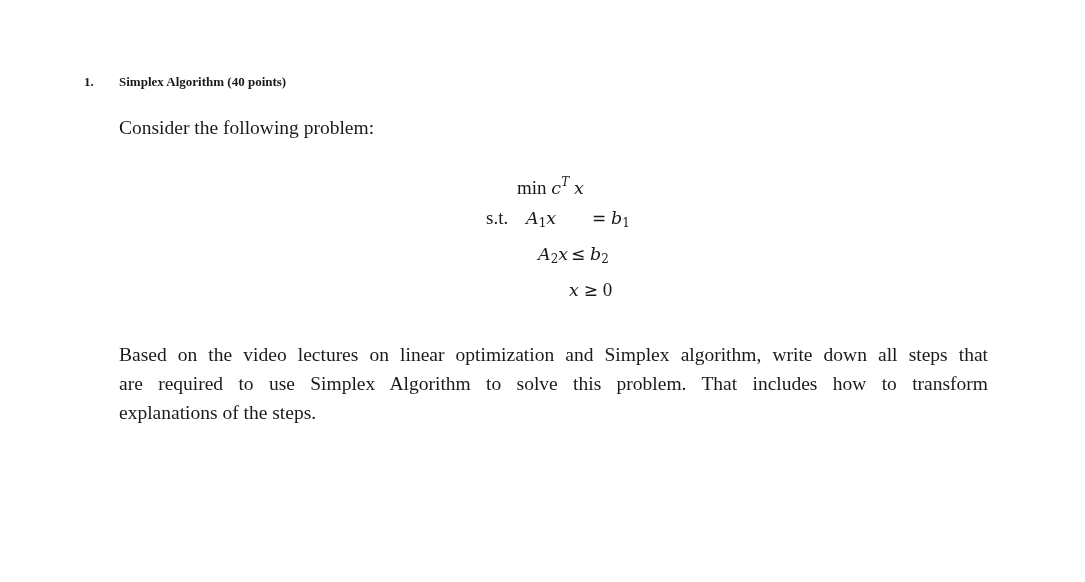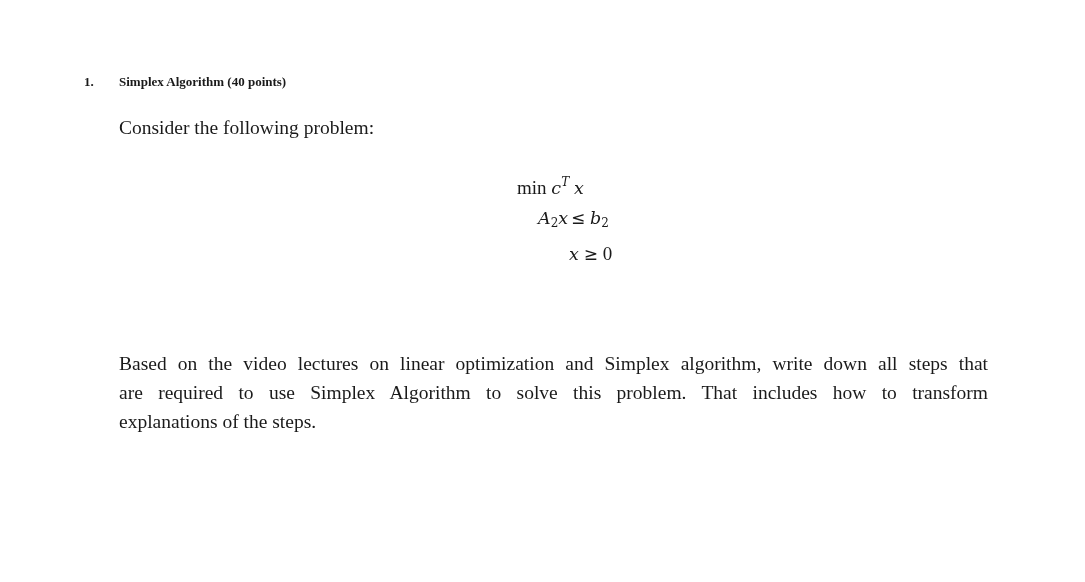--- a/index.html
+++ b/index.html
@@ -20,41 +20,51 @@
   .math {
     position: absolute; left: 470px; top: 164px; width: 180px;
     font-size: 19px; line-height: 36px;
   }
   .math .row { position: relative; height: 36px; white-space: nowrap; }
   .math i { font-family: "DejaVu Serif", serif; font-style: italic; font-size: 17.5px; }
   .math sub { font-size: 12px; font-style: normal; font-family: "DejaVu Serif", serif; vertical-align: -3px; }
   .math sup { font-size: 12px; font-style: italic; font-family: "DejaVu Serif", serif; vertical-align: 8px; }
   .math .op { font-family: "DejaVu Sans", sans-serif; font-size: 17px; }
   .body-text {
-    position: absolute; left: 119px; top: 350px; width: 869px;
+    position: absolute; left: 119px; top: 341px; width: 869px;
     font-size: 19.5px; line-height: 28.8px;
   }
   .body-text .line { display: block; text-align: justify; text-align-last: justify; white-space: nowrap; }
   .body-text .line.last { text-align-last: left; }
 </style>
 </head>
 <body>
 
 <div class="heading">
   <span class="num">1.</span><span>Simplex Algorithm (40 points)</span>
 </div>
 
 <div class="intro">Consider the following problem:</div>
 
 <div class="math">
   <div class="row">
     <span style="position:absolute;left:47px;">
       <span>min</span>
       <i>c</i><sup>T</sup>
       <i>x</i>
+    </span>
+  </div>
+  <div class="row">
+    <span style="position:absolute;left:16px;">s.t.</span>
+    <span style="position:absolute;left:56px;">
+      <i>A</i><sub>1</sub><i>x</i>
+    </span>
+    <span style="position:absolute;left:122px;">
+      <span class="op">=</span>
+      <i>b</i><sub>1</sub>
     </span>
   </div>
   <div class="row">
     <span style="position:absolute;left:33px;margin-left:35px;">
       <i>A</i><sub>2</sub><i>x</i>
     </span>
     <span style="position:absolute;left:101px;">
       <span class="op">≤</span>
       <i>b</i><sub>2</sub>
     </span>

